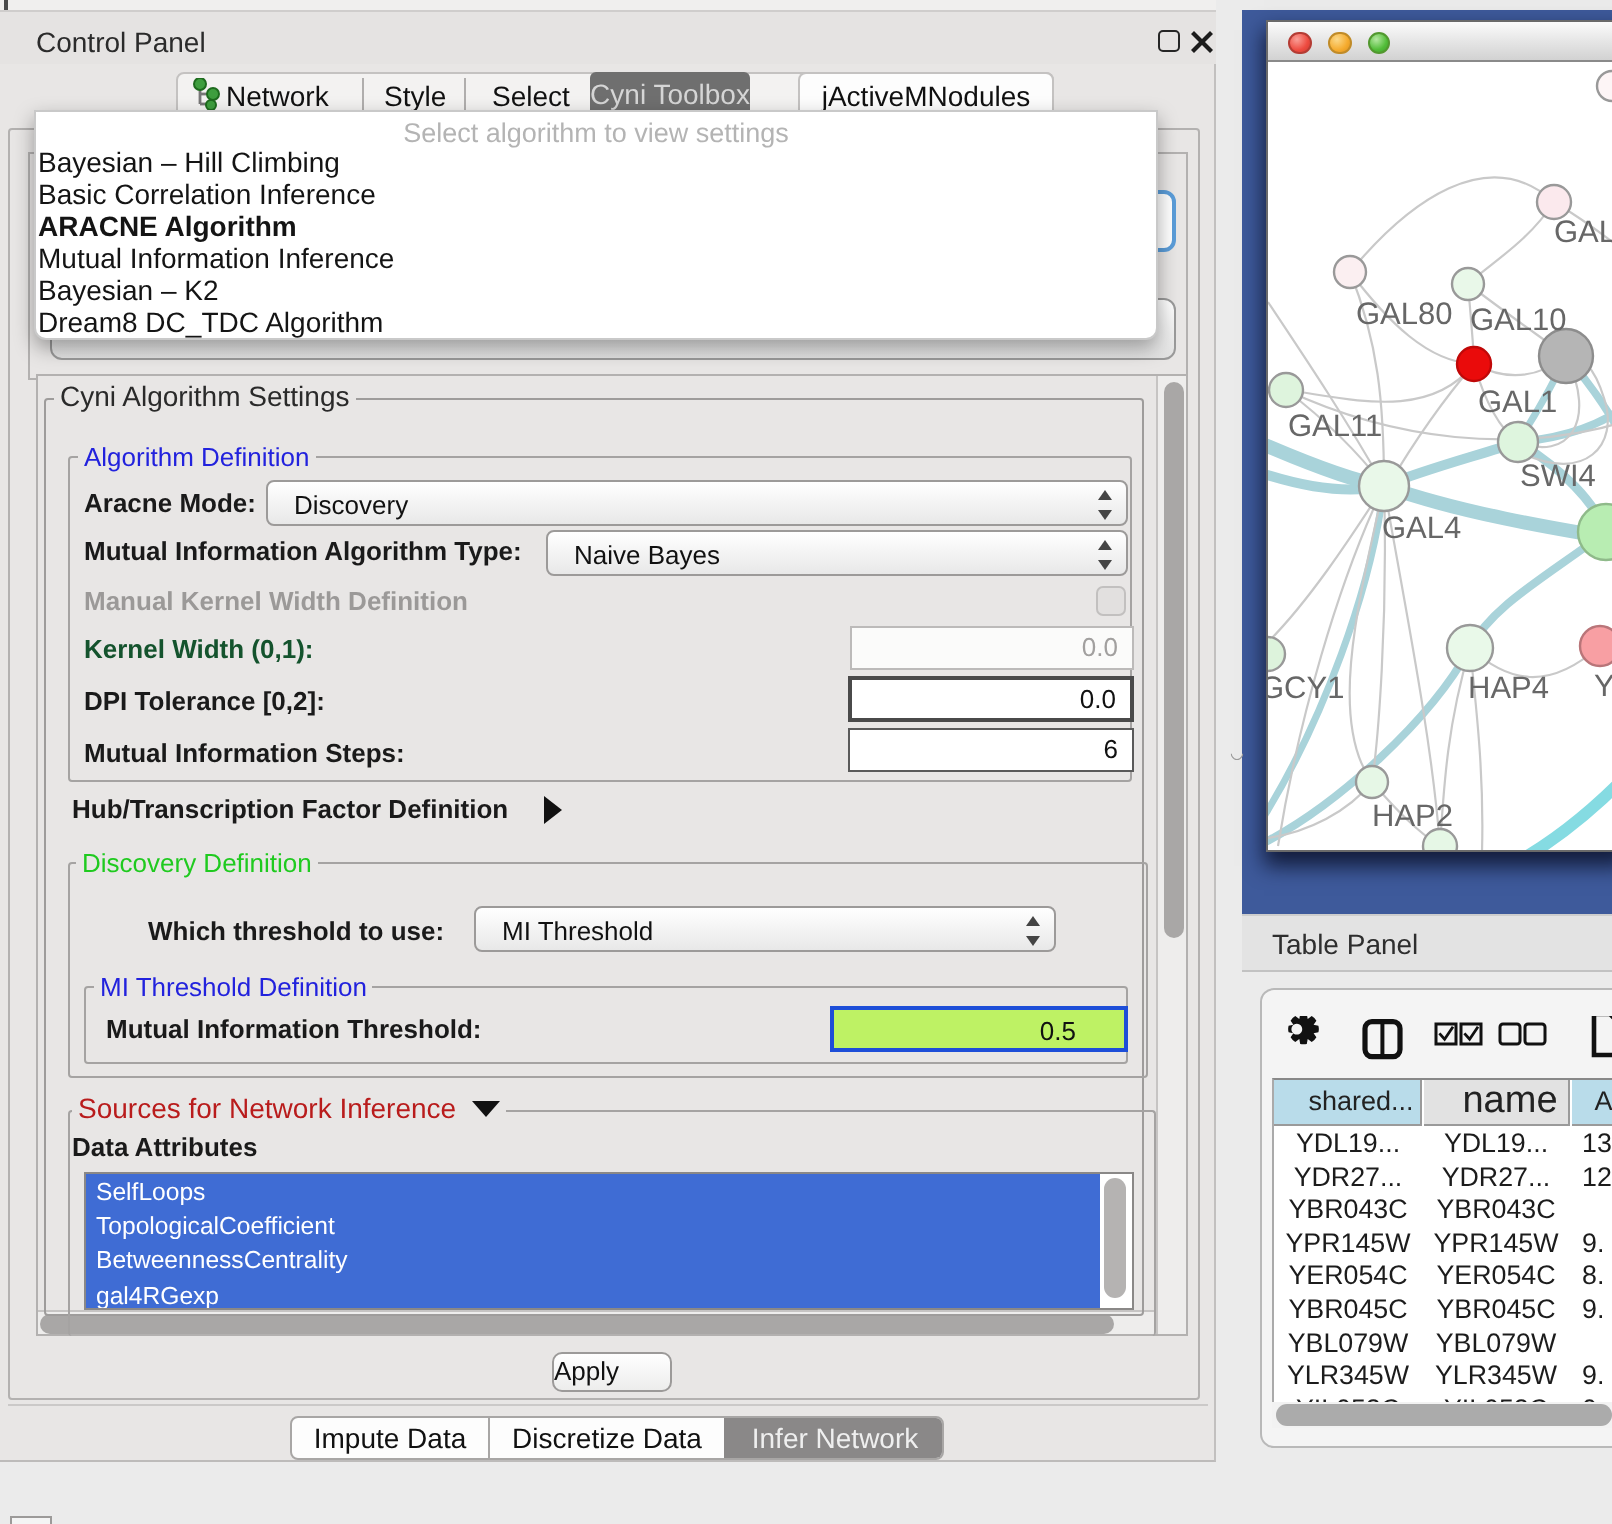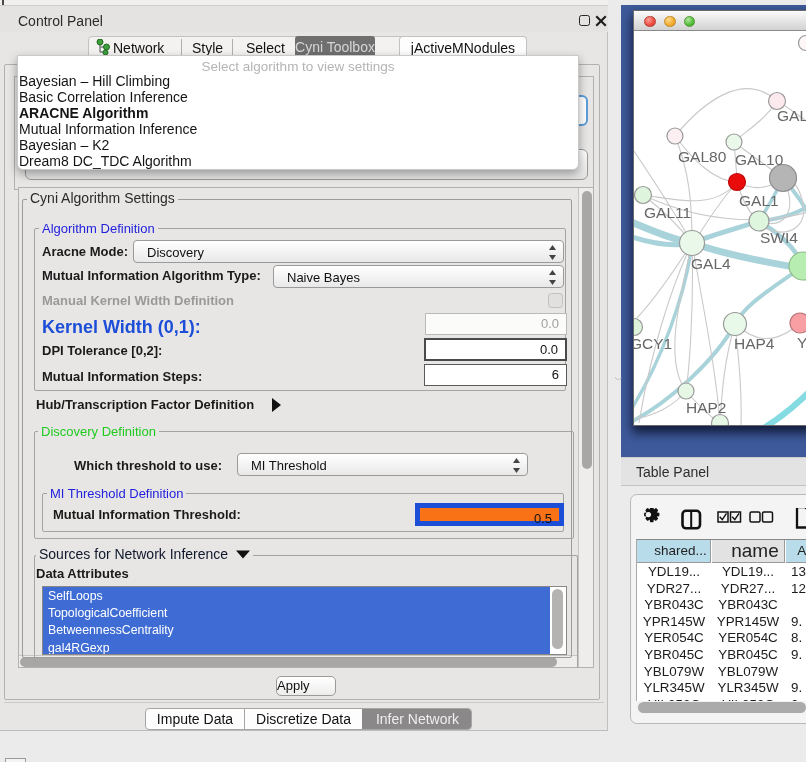--- a/index.html
+++ b/index.html
@@ -208,21 +208,21 @@
   <div class="abs b" style="left:42px;top:268px;font-size:13px;color:#1a1a1a">Mutual Information Algorithm Type:</div>
   <div class="abs" style="left:273px;top:265px;width:291px;height:23px;background:linear-gradient(#ffffff,#e8e8e8);border:1px solid #9c9a99;border-radius:4px">
     <div class="abs" style="left:13px;top:3.5px;font-size:13px;color:#111">Naive Bayes</div>
     <svg class="abs" style="right:6px;top:4px" width="9" height="15" viewBox="0 0 9 15">
         <path d="M4.5,0 L8,5 H1 Z" fill="#444"></path>
         <path d="M4.5,15 L1,10 H8 Z" fill="#444"></path>
       </svg>
   </div>
   <div class="abs b" style="left:42px;top:293px;font-size:13px;color:#9b9998">Manual Kernel Width Definition</div>
   <div class="abs" style="left:548px;top:293px;width:15px;height:15px;background:#e2e0df;border:1px solid #c2c0bf;border-radius:3.5px"></div>
-  <div class="abs b" style="left:42px;top:317px;font-size:18px;color:#1d4ed8">Kernel Width (0,1):</div>
+  <div class="abs b" style="left:42px;top:317px;font-size:13px;color:#14532d">Kernel Width (0,1):</div>
   <div class="abs" style="left:425px;top:313px;width:142px;height:22px;background:#fbfbfa;border:1px solid #bcbab9;font-size:13px;color:#a2a09f;text-align:right;line-height:20px;padding-right:7px">0.0</div>
   <div class="abs b" style="left:42px;top:343px;font-size:13px;color:#1a1a1a">DPI Tolerance [0,2]:</div>
   <div class="abs" style="left:424px;top:338px;width:143px;height:23px;background:#fff;border:2px solid #4a4a4a;font-size:13px;color:#111;text-align:right;line-height:19px;padding-right:7px">0.0</div>
   <div class="abs b" style="left:42px;top:369px;font-size:13px;color:#1a1a1a">Mutual Information Steps:</div>
   <div class="abs" style="left:424px;top:364px;width:143px;height:22px;background:#fff;border:1px solid #5a5a5a;font-size:13px;color:#111;text-align:right;line-height:19px;padding-right:7px">6</div>
 
   <div class="abs b" style="left:36px;top:397px;font-size:13px;color:#1a1a1a">Hub/Transcription Factor Definition</div>
   <svg class="abs" style="left:271px;top:398px" width="11" height="14" viewBox="0 0 11 14">
       <path d="M1,0 L10,7 L1,14 Z" fill="#111"></path>
     </svg>
@@ -233,24 +233,24 @@
   <div class="abs" style="left:237px;top:453px;width:291px;height:23px;background:linear-gradient(#ffffff,#e8e8e8);border:1px solid #9c9a99;border-radius:4px">
     <div class="abs" style="left:13px;top:3.5px;font-size:13px;color:#111">MI Threshold</div>
     <svg class="abs" style="right:6px;top:4px" width="9" height="15" viewBox="0 0 9 15">
         <path d="M4.5,0 L8,5 H1 Z" fill="#444"></path>
         <path d="M4.5,15 L1,10 H8 Z" fill="#444"></path>
       </svg>
   </div>
   <div class="abs" style="left:42px;top:493px;width:522px;height:39px;border:1px solid #a5a3a2;border-radius:2px"></div>
   <div class="abs" style="left:47px;top:486px;background:#e8e6e5;padding:0 3px;font-size:13px;color:#2222dd">MI Threshold Definition</div>
   <div class="abs b" style="left:53px;top:507px;font-size:13px;color:#1a1a1a">Mutual Information Threshold:</div>
-  <div class="abs" style="left:415px;top:503px;width:149px;height:23px;background:#f97316;border:5px solid #1d4ed8;font-size:13px;color:#111;text-align:right;line-height:21px;padding-right:7px">0.5</div>
+  <div class="abs" style="left:415px;top:503px;width:149px;height:23px;background:#bef264;border:2px solid #1d4ed8;font-size:13px;color:#111;text-align:right;line-height:21px;padding-right:24px">0.5</div>
 
   <div class="abs" style="left:34px;top:555px;width:544px;height:113px;border:1px solid #a5a3a2;border-top:1px solid #a5a3a2;border-radius:2px;border-bottom:none"></div>
-  <div class="abs" style="left:36px;top:546px;background:#e8e6e5;padding:0 3px;font-size:14px;color:#0f172a">Sources for Network Inference&nbsp;&nbsp;<svg width="14" height="9" viewBox="0 0 14 9" style="display:inline-block">
+  <div class="abs" style="left:36px;top:546px;background:#e8e6e5;padding:0 3px;font-size:14px;color:#b91c1c">Sources for Network Inference&nbsp;&nbsp;<svg width="14" height="9" viewBox="0 0 14 9" style="display:inline-block">
         <path d="M0,0.5 L14,0.5 L7,8.5 Z" fill="#111"></path>
       </svg></div>
   <div class="abs b" style="left:36px;top:566px;font-size:13px;color:#1a1a1a">Data Attributes</div>
 
   <div class="abs" style="left:42px;top:586px;width:525px;height:69px;background:#fff;border:1px solid #8a8887;overflow:hidden">
     <div class="abs" style="left:0;top:0;width:507px;height:69px;background:#3f6cd4;color:#fff;font-size:12.3px;padding:1px 0 0 5px;line-height:17.2px">SelfLoops<br>TopologicalCoefficient<br>BetweennessCentrality<br>gal4RGexp</div>
     <div class="abs" style="left:509px;top:2px;width:11px;height:60px;border-radius:5.5px;background:#b5b3b2"></div>
   </div>
 
   <div class="abs" style="left:276px;top:676px;width:60px;height:20px;background:linear-gradient(#ffffff,#ededec);border:1px solid #9c9a99;border-radius:5px;font-size:13px;color:#111;line-height:18px">Apply</div>

